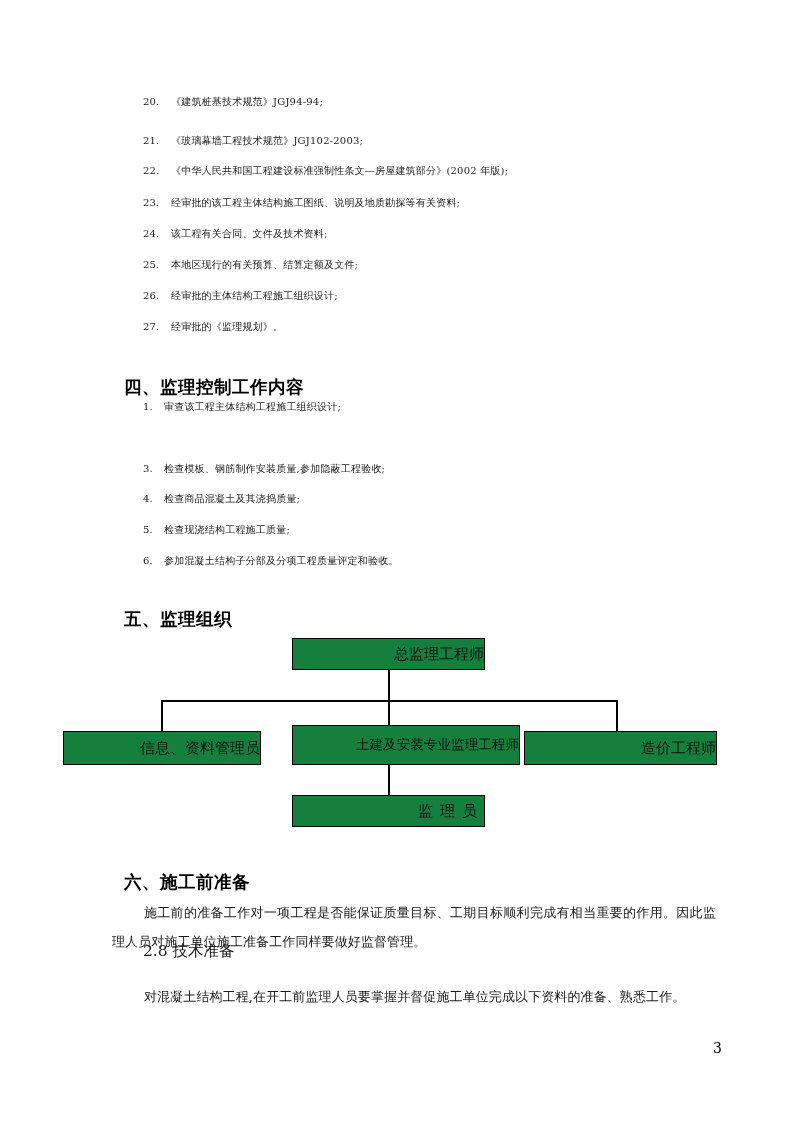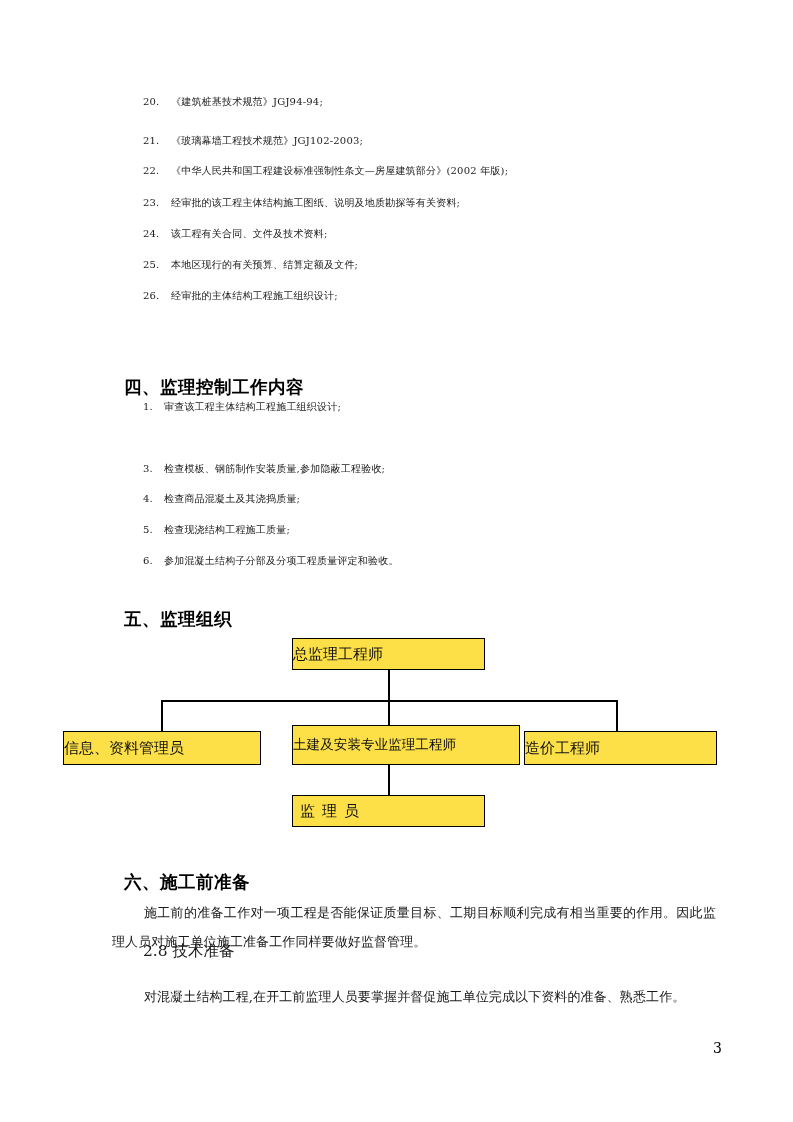--- a/index.html
+++ b/index.html
@@ -78,24 +78,24 @@
     left: 0;
     top: 0;
     width: 793px;
     height: 1122px;
     pointer-events: none;
   }
   .org-box {
     position: absolute;
     box-sizing: border-box;
     border: 1px solid #000000;
-    background: #fde047;
+    background: #15803d;
     display: flex;
     align-items: center;
-    justify-content: flex-start;
+    justify-content: flex-end;
     font-size: 15px;
     line-height: 1;
     white-space: nowrap;
     z-index: 3;
     color: #111111;
   }
   .org-box.small-text { font-size: 13.6px; }
   .org-box.spaced { letter-spacing: 7px; text-indent: 7px; }
 
   .conn {
@@ -131,20 +131,23 @@
   </div>
   <div class="list-item" style="top:224px">
     <span class="num">24.</span><span>该工程有关合同、文件及技术资料;</span>
   </div>
   <div class="list-item" style="top:255px">
     <span class="num">25.</span><span>本地区现行的有关预算、结算定额及文件;</span>
   </div>
   <div class="list-item" style="top:286px">
     <span class="num">26.</span><span>经审批的主体结构工程施工组织设计;</span>
   </div>
+  <div class="list-item" style="top:317px">
+    <span class="num">27.</span><span>经审批的《监理规划》。</span>
+  </div>
 
   <h2 class="heading" style="top:360px">四、监理控制工作内容</h2>
 
   <div class="list-item narrow" style="top:397px">
     <span class="num">1.</span><span>审查该工程主体结构工程施工组织设计;</span>
   </div>
   <div class="list-item narrow" style="top:459px">
     <span class="num">3.</span><span>检查模板、钢筋制作安装质量,参加隐蔽工程验收;</span>
   </div>
   <div class="list-item narrow" style="top:489px">

